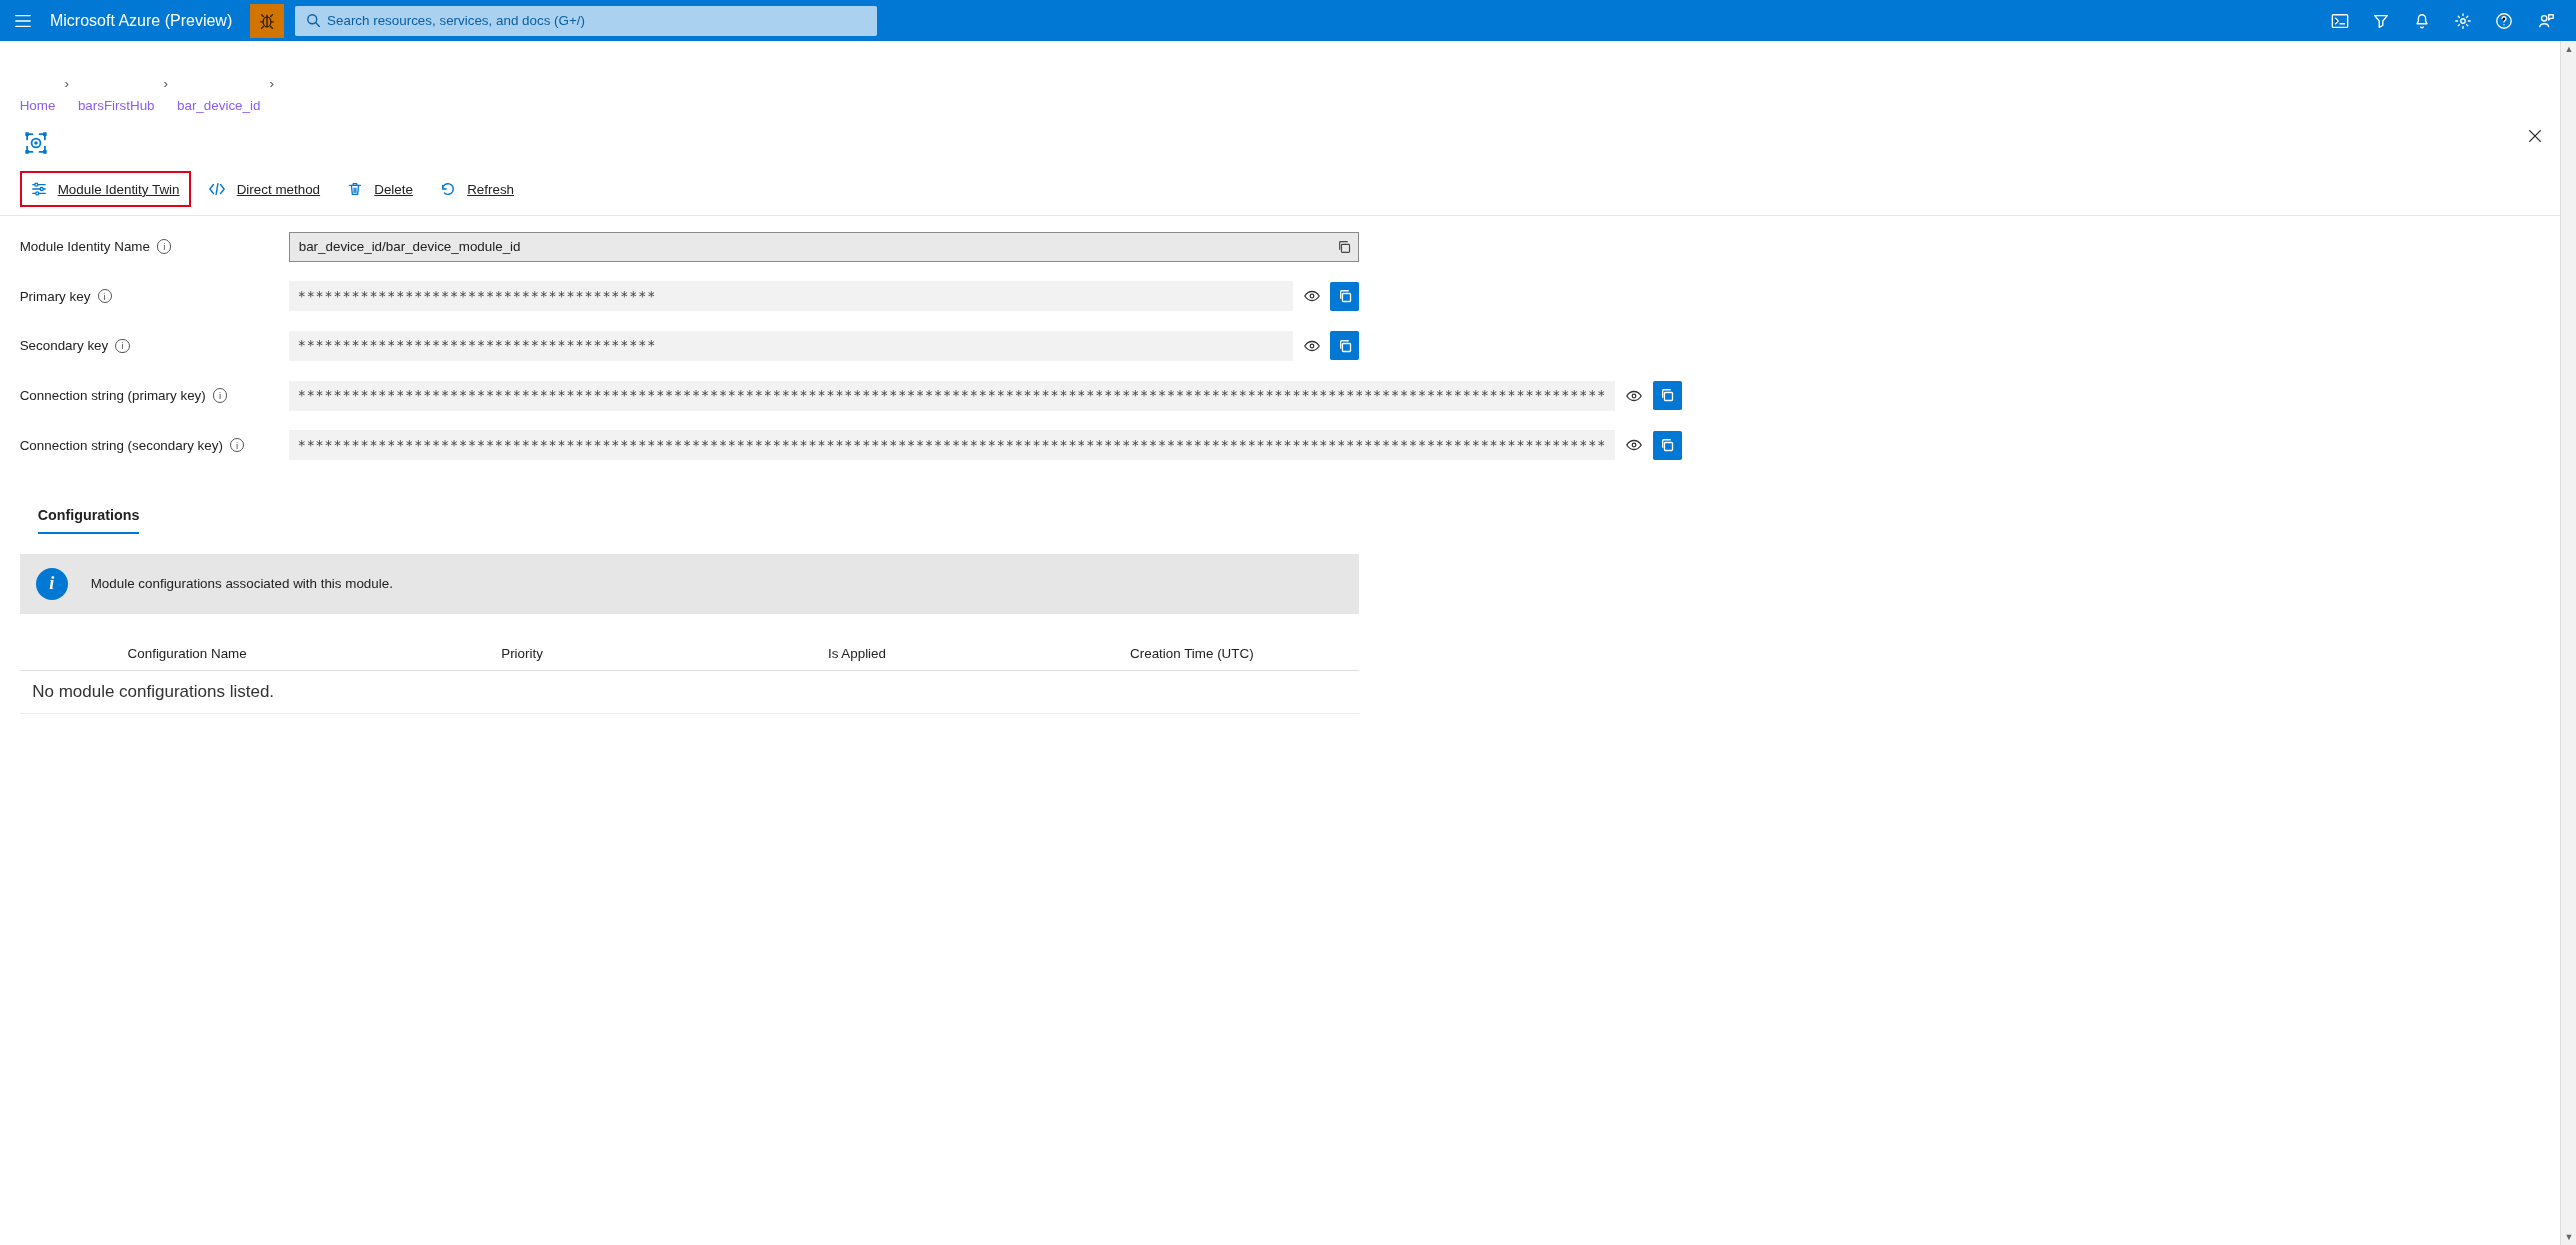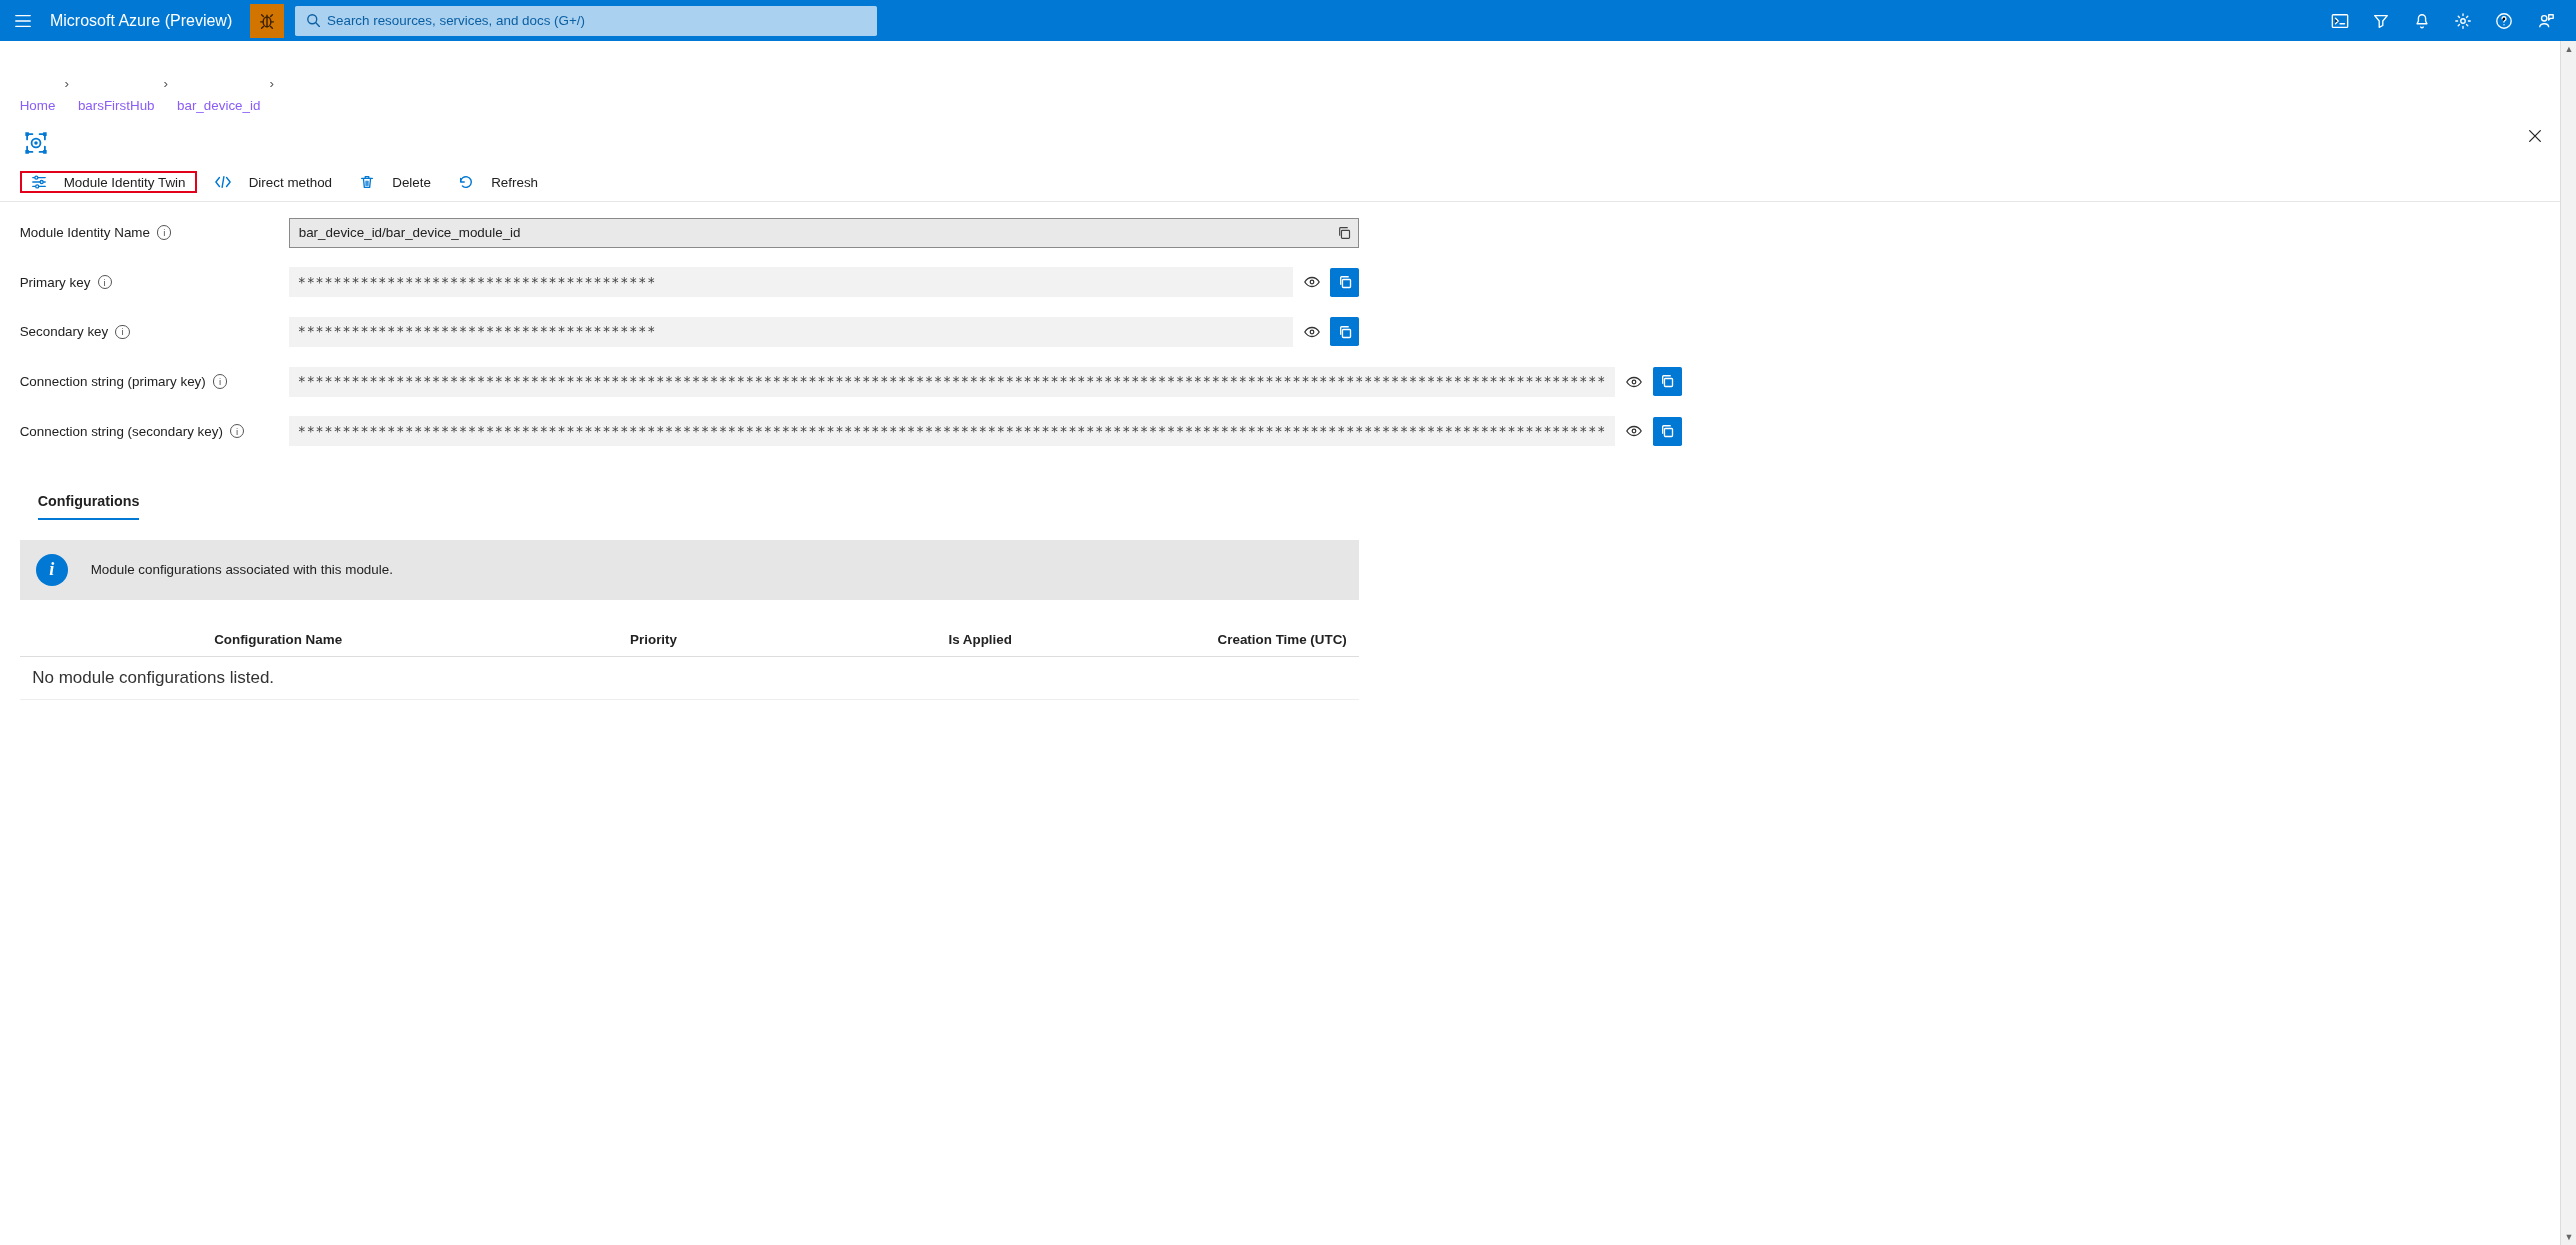--- a/index.html
+++ b/index.html
@@ -66,25 +66,26 @@
 .close-x { margin-left:auto; width:25px; height:25px; display:flex; align-items:center; justify-content:center; cursor:pointer; color:#222; margin-right:9px; }
 
 
 .cmdbar {
   display:flex; align-items:center; gap:7.2px;
   padding: 10.7px 19.7px 7.2px;
   border-bottom:0.9px solid #e6e6e6;
   flex-wrap:wrap;
 }
 .cmd-btn {
-  display:flex; align-items:center; gap:17px;
-  padding: 1px 9px;
+  display:flex; align-items:center; gap:11px;
+  padding: 8px 9px;
   font-size:13.4px; color:#222;
   cursor:pointer;
   border:0.9px solid transparent;
+  text-decoration:underline;
 }
 .cmd-btn svg { color:#0078d4; }
 .cmd-btn.highlight { border:2.7px solid #e3001b; }
 
 
 .form-area { padding: 16px 19.7px 0; max-width: 1379px; }
 .form-row {
   display:grid;
   grid-template-columns: 269px 1fr;
   align-items:center;
@@ -131,21 +132,21 @@
   width:32px; height:32px; border-radius:50%; background:#0078d4;
   color:#fff; font-weight:700; font-size:18px;
   display:flex; align-items:center; justify-content:center;
   font-family: Georgia, serif; font-style: italic;
 }
 .info-text { font-size:13.4px; color:#222; }
 
 
 .tbl { width:100%; margin-top:23px; border-collapse:collapse; }
 .tbl th {
-  text-align:right; font-size:13.4px; font-weight:700; color:#222;
+  text-align:center; font-size:13.4px; font-weight:400; color:#222;
   padding: 9px 12.5px; border-bottom:0.9px solid #ddd;
 }
 .tbl td { padding: 10.7px 12.5px; font-size:17px; color:#333; border-bottom:0.9px solid #eee; }
 
 
 .fake-scroll {
   position:fixed; right:0; top:41px; bottom:0; width:16px;
   background:#f2f2f2; border-left:0.9px solid #ddd;
 }
 .fake-scroll .up, .fake-scroll .dn {

